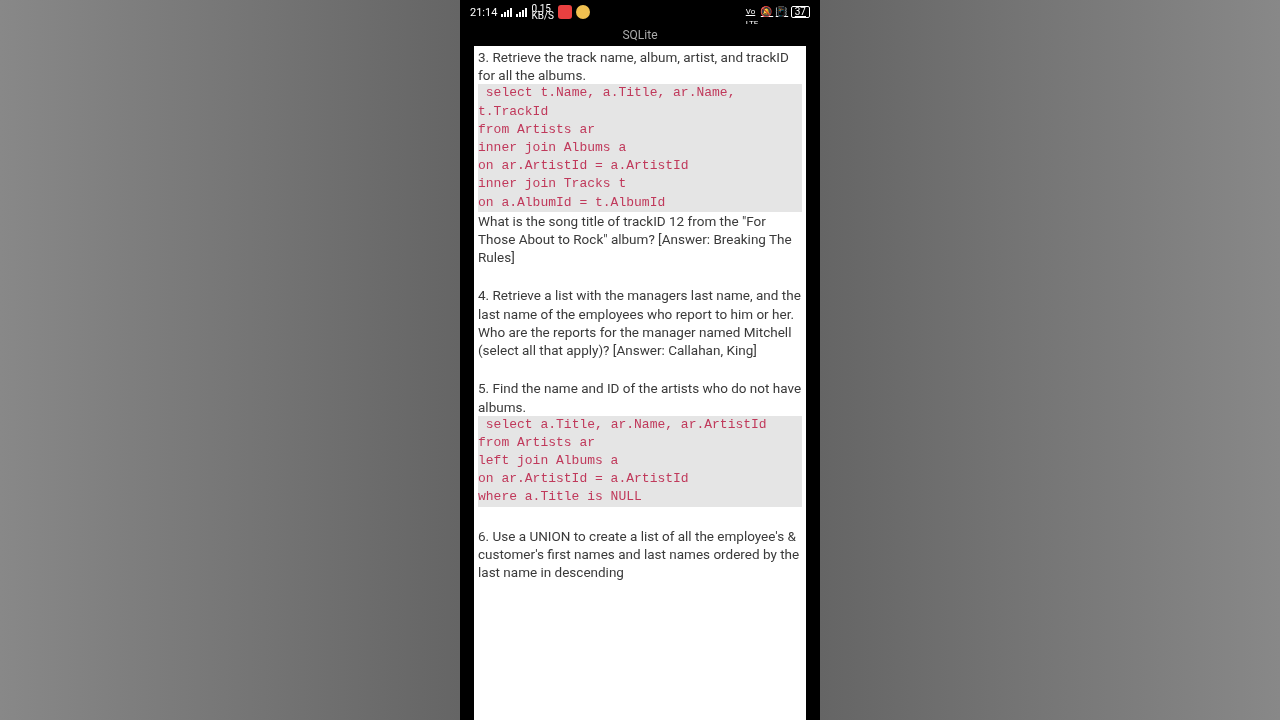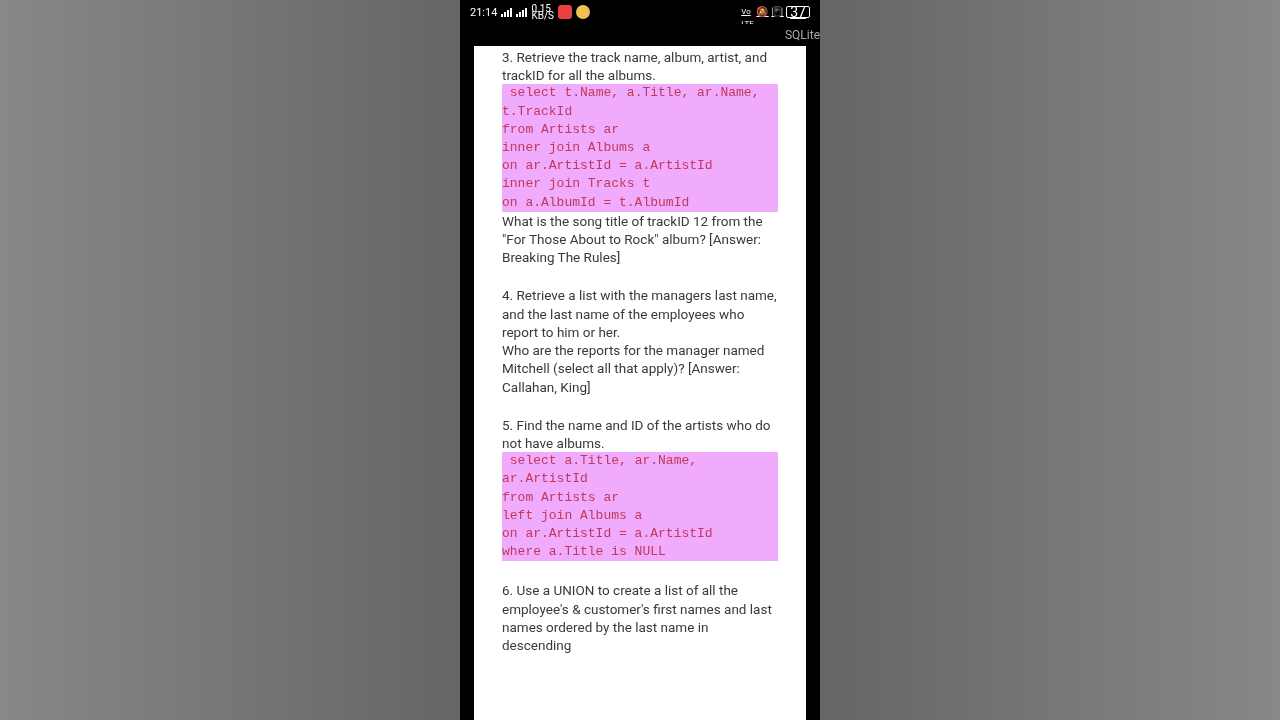--- a/index.html
+++ b/index.html
@@ -49,65 +49,65 @@
       display: inline-block;
       width: 12px;
       height: 12px;
       font-size: 10px;
       line-height: 12px;
     }
     .battery-box {
       border: 1px solid #fff;
       border-radius: 2px;
       padding: 0 3px;
-      font-size: 14px;
+      font-size: 10px;
       height: 12px;
       line-height: 10px;
     }
     .red-badge {
       background: #e94040;
       width: 14px;
       height: 14px;
       border-radius: 3px;
     }
     .yellow-circle {
       background: #f0c050;
       width: 14px;
       height: 14px;
       border-radius: 50%;
     }
     .app-title-bar {
       height: 22px;
       background: #000;
       color: #aaa;
-      text-align: right;
+      text-align: center;
       font-size: 12px;
       line-height: 22px;
     }
     .content-area {
       flex: 1;
       background: #fff;
       margin: 0 14px;
-      padding: 2px 28px;
+      padding: 2px 4px;
       overflow: hidden;
       color: #3a3a3a;
       font-size: 13.5px;
       line-height: 1.35;
     }
     .prompt {
       margin-top: 0;
       margin-bottom: 0;
     }
     .prompt.spaced {
       margin-top: 20px;
     }
     .code {
       font-family: "Courier New", Courier, monospace;
       color: #c0395b;
-      background: #f0abfc;
+      background: #e5e5e5;
       white-space: pre-wrap;
       font-size: 13px;
       line-height: 1.4;
       display: block;
       margin: 0;
     }
     .followup {
       margin-top: 0;
       margin-bottom: 0;
     }

